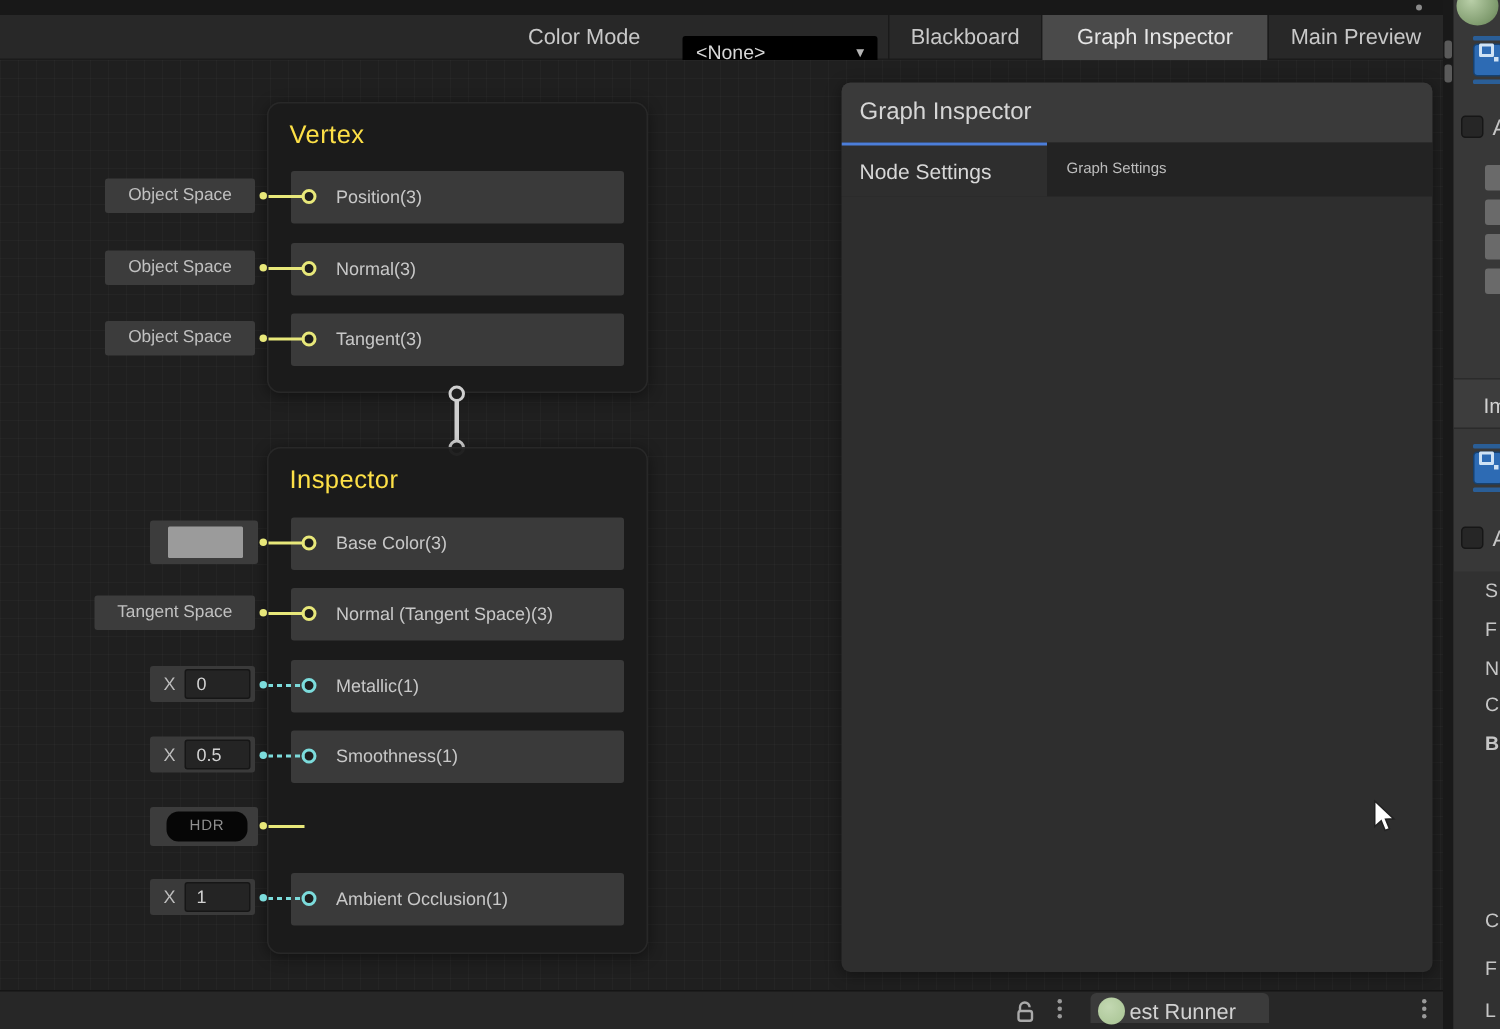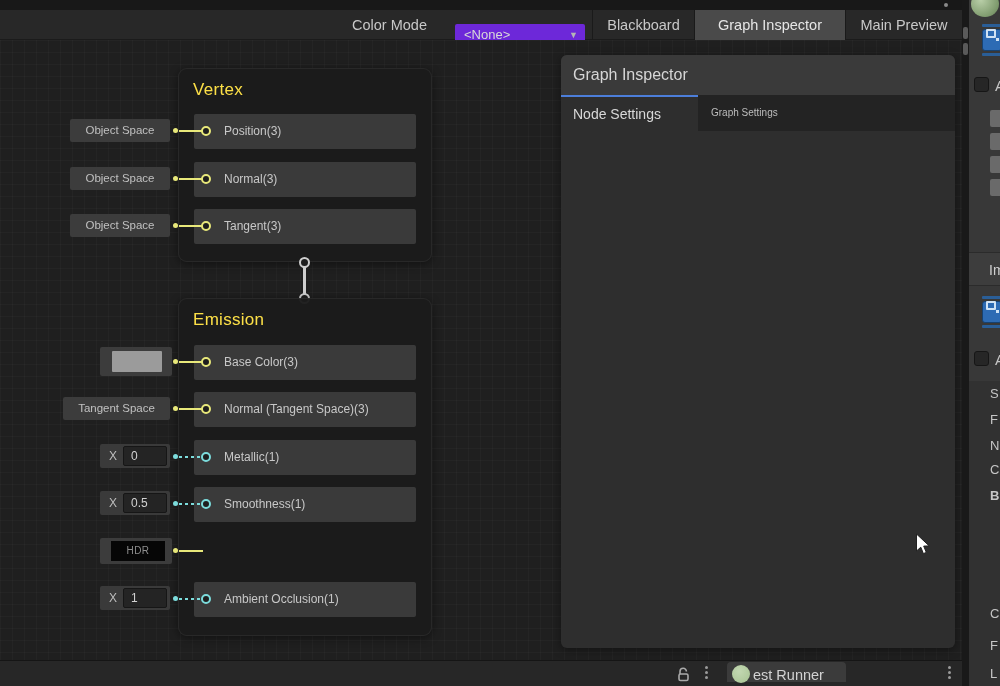--- a/index.html
+++ b/index.html
@@ -8,21 +8,21 @@
   .screen { position:relative; width:1000px; height:686px; overflow:hidden; background:#1f1f1f; }
 
   
   .topstrip { position:absolute; left:0; top:0; width:962px; height:10px; background:#181818; }
   .topstrip .tdot { position:absolute; left:944px; top:3px; width:4px; height:4px; border-radius:50%; background:#8a8a8a; }
   .toolbar { position:absolute; left:0; top:10px; width:962px; height:30px; background:#282828; border-bottom:1px solid #1b1b1b; }
   .tb-label { position:absolute; top:0; height:30px; line-height:30px; font-size:14.5px; color:#c8c8c8; }
   .tb-btn { position:absolute; top:0; height:30px; line-height:30px; font-size:14.5px; color:#c8c8c8; text-align:center; }
   .tb-btn.active { background:#4a4a4a; color:#e6e6e6; }
   .tb-sep { position:absolute; top:0; width:1px; height:30px; background:#1a1a1a; }
-  .dropdown { position:absolute; left:455px; top:14px; width:130px; height:22px; background:#6d28d9; border-radius:2px; color:#d8d8d8; font-size:13px; line-height:22px; padding-left:9px; }
+  .dropdown { position:absolute; left:455px; top:14px; width:130px; height:22px; background:#000000; border-radius:2px; color:#d8d8d8; font-size:13px; line-height:22px; padding-left:9px; }
   .dropdown .arrow { position:absolute; right:7px; top:0; font-size:9px; color:#b5b5b5; }
 
   
   .canvas { position:absolute; left:0; top:40px; width:962px; height:620px; background-color:#1f1f1f;
     background-image: linear-gradient(rgba(255,255,255,0.022) 1px, transparent 1px),
                       linear-gradient(90deg, rgba(255,255,255,0.022) 1px, transparent 1px);
     background-size:12px 12px; }
 
   
   .node { position:absolute; background:rgba(27,27,27,0.96); border:1px solid rgba(255,255,255,0.06);
@@ -39,21 +39,21 @@
           text-align:center; line-height:23px; white-space:nowrap; }
   .wdot { position:absolute; width:5px; height:5px; border-radius:50%; }
   .dot-y { background:#e8e87a; }
   .dot-c { background:#7cdcdc; }
   .wline { position:absolute; height:2px; }
   .line-y { background:#e8e87a; }
   .line-c { background-image:repeating-linear-gradient(90deg,#7cdcdc 0 3px, transparent 3px 6px); }
   .colorwell { position:absolute; width:72px; height:29px; background:#3c3c3c; border-radius:2px; }
   .swatch { position:absolute; left:12px; top:4px; width:50px; height:21px; background:#9b9b9b; border-radius:1px; }
   .hdrwell { position:absolute; width:72px; height:26px; background:#3c3c3c; border-radius:2px; }
-  .hdrswatch { position:absolute; left:11px; top:3px; width:54px; height:20px; background:#060606; border-radius:0;
+  .hdrswatch { position:absolute; left:11px; top:3px; width:54px; height:20px; background:#060606; border-radius:8px;
                color:#8f8f8f; font-size:10px; text-align:center; line-height:20px; letter-spacing:0.5px; }
   .xfield { position:absolute; width:70px; height:24px; background:#3a3a3a; border-radius:2px; }
   .xlabel { position:absolute; left:9px; top:0; height:24px; line-height:24px; font-size:12px; color:#bdbdbd; }
   .xinput { position:absolute; left:23px; top:2px; width:44px; height:20px; background:#242424; border:1px solid #161616;
             border-radius:2px; color:#d2d2d2; font-size:12px; line-height:18px; padding-left:7px; }
 
   
   .stackline { position:absolute; left:303px; top:266px; width:3px; height:30px; background:#cfcfcf; }
   .stackport { position:absolute; width:11px; height:11px; border-radius:50%; background:#1e1e1e; border:2px solid #cfcfcf; }
 
@@ -148,21 +148,21 @@
 
   <div class="wbox" style="left:70px; top:214px; width:100px;">Object Space</div>
   <div class="wdot dot-y" style="left:173px; top:223px;"></div>
   <div class="wline line-y" style="left:179px; top:224.5px; width:24px;"></div>
 
   <div class="stackline"></div>
   <div class="stackport" style="left:299px; top:257px;"></div>
   <div class="stackport" style="left:299px; top:293px;"></div>
 
   <div class="node" style="left:178px; top:298px; width:254px; height:338px;">
-    <div class="node-title">Emission</div>
+    <div class="node-title">Inspector</div>
     <div class="node-row" style="top:46px;padding-left:36px;">
       <div class="port port-y"></div>
       <div class="row-label">Base Color(3)</div>
     </div>
     <div class="node-row" style="top:93px;">
       <div class="port port-y"></div>
       <div class="row-label">Normal (Tangent Space)(3)</div>
     </div>
     <div class="node-row" style="top:141px;">
       <div class="port port-c"></div>

